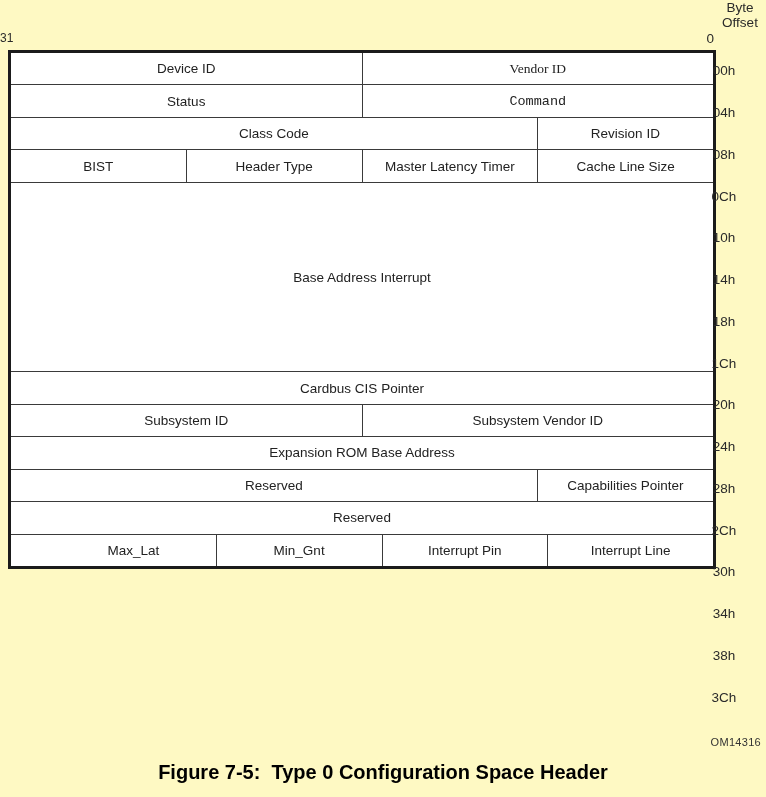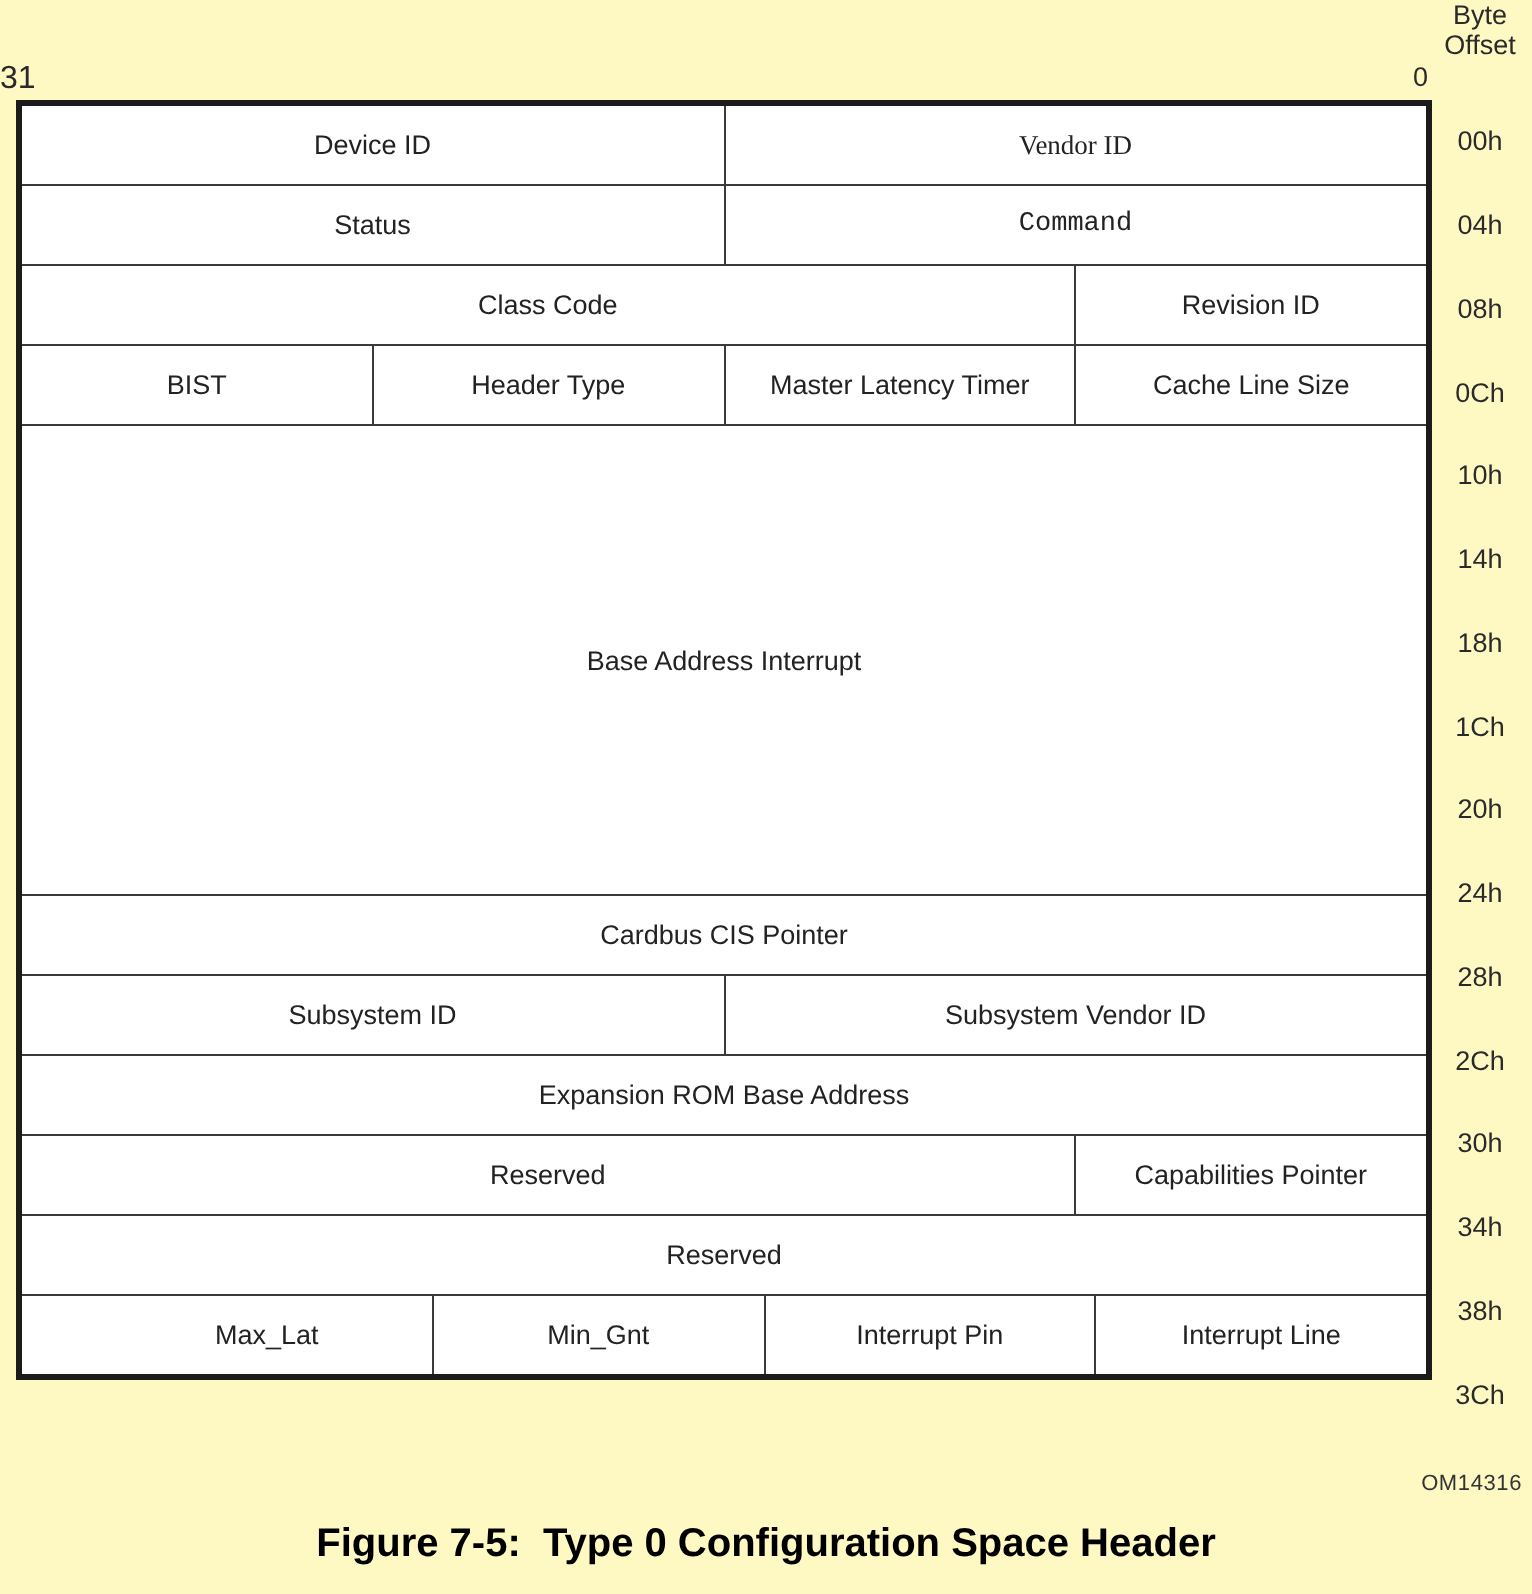--- a/index.html
+++ b/index.html
@@ -21,39 +21,39 @@
     text-align: center;
     font-size: 13.5px;
     line-height: 14.5px;
     color: #2a2a2a;
   }
   
   .bit-left {
     position: absolute;
     left: 0px;
     top: 31px;
-    font-size: 16px;
+    font-size: 12px;
     color: #2a2a2a;
   }
   .bit-right {
     position: absolute;
     left: 690px;
     top: 31px;
     width: 24px;
     text-align: right;
     font-size: 13.5px;
     color: #2a2a2a;
   }
   
   #register-table {
     position: absolute;
     left: 8px;
     top: 50px;
     width: 708px;
-    height: 640px;
+    height: 519px;
     box-sizing: border-box;
     border: 3px solid #1b1b1b;
     background: #ffffff;
     display: flex;
     flex-direction: column;
   }
   .row {
     display: flex;
     flex-basis: 0;
     min-height: 0;
@@ -69,21 +69,21 @@
     justify-content: center;
     font-size: 13.5px;
     color: #222222;
     white-space: nowrap;
     overflow: hidden;
   }
   .cell.lastcell { border-right: none; }
   
   #offset-column {
     position: absolute;
-    left: 716px;
+    left: 700px;
     top: 50px;
     width: 48px;
     height: 668px;
     display: flex;
     flex-direction: column;
   }
   .offset-label {
     flex: 1 1 0;
     display: flex;
     align-items: center;

